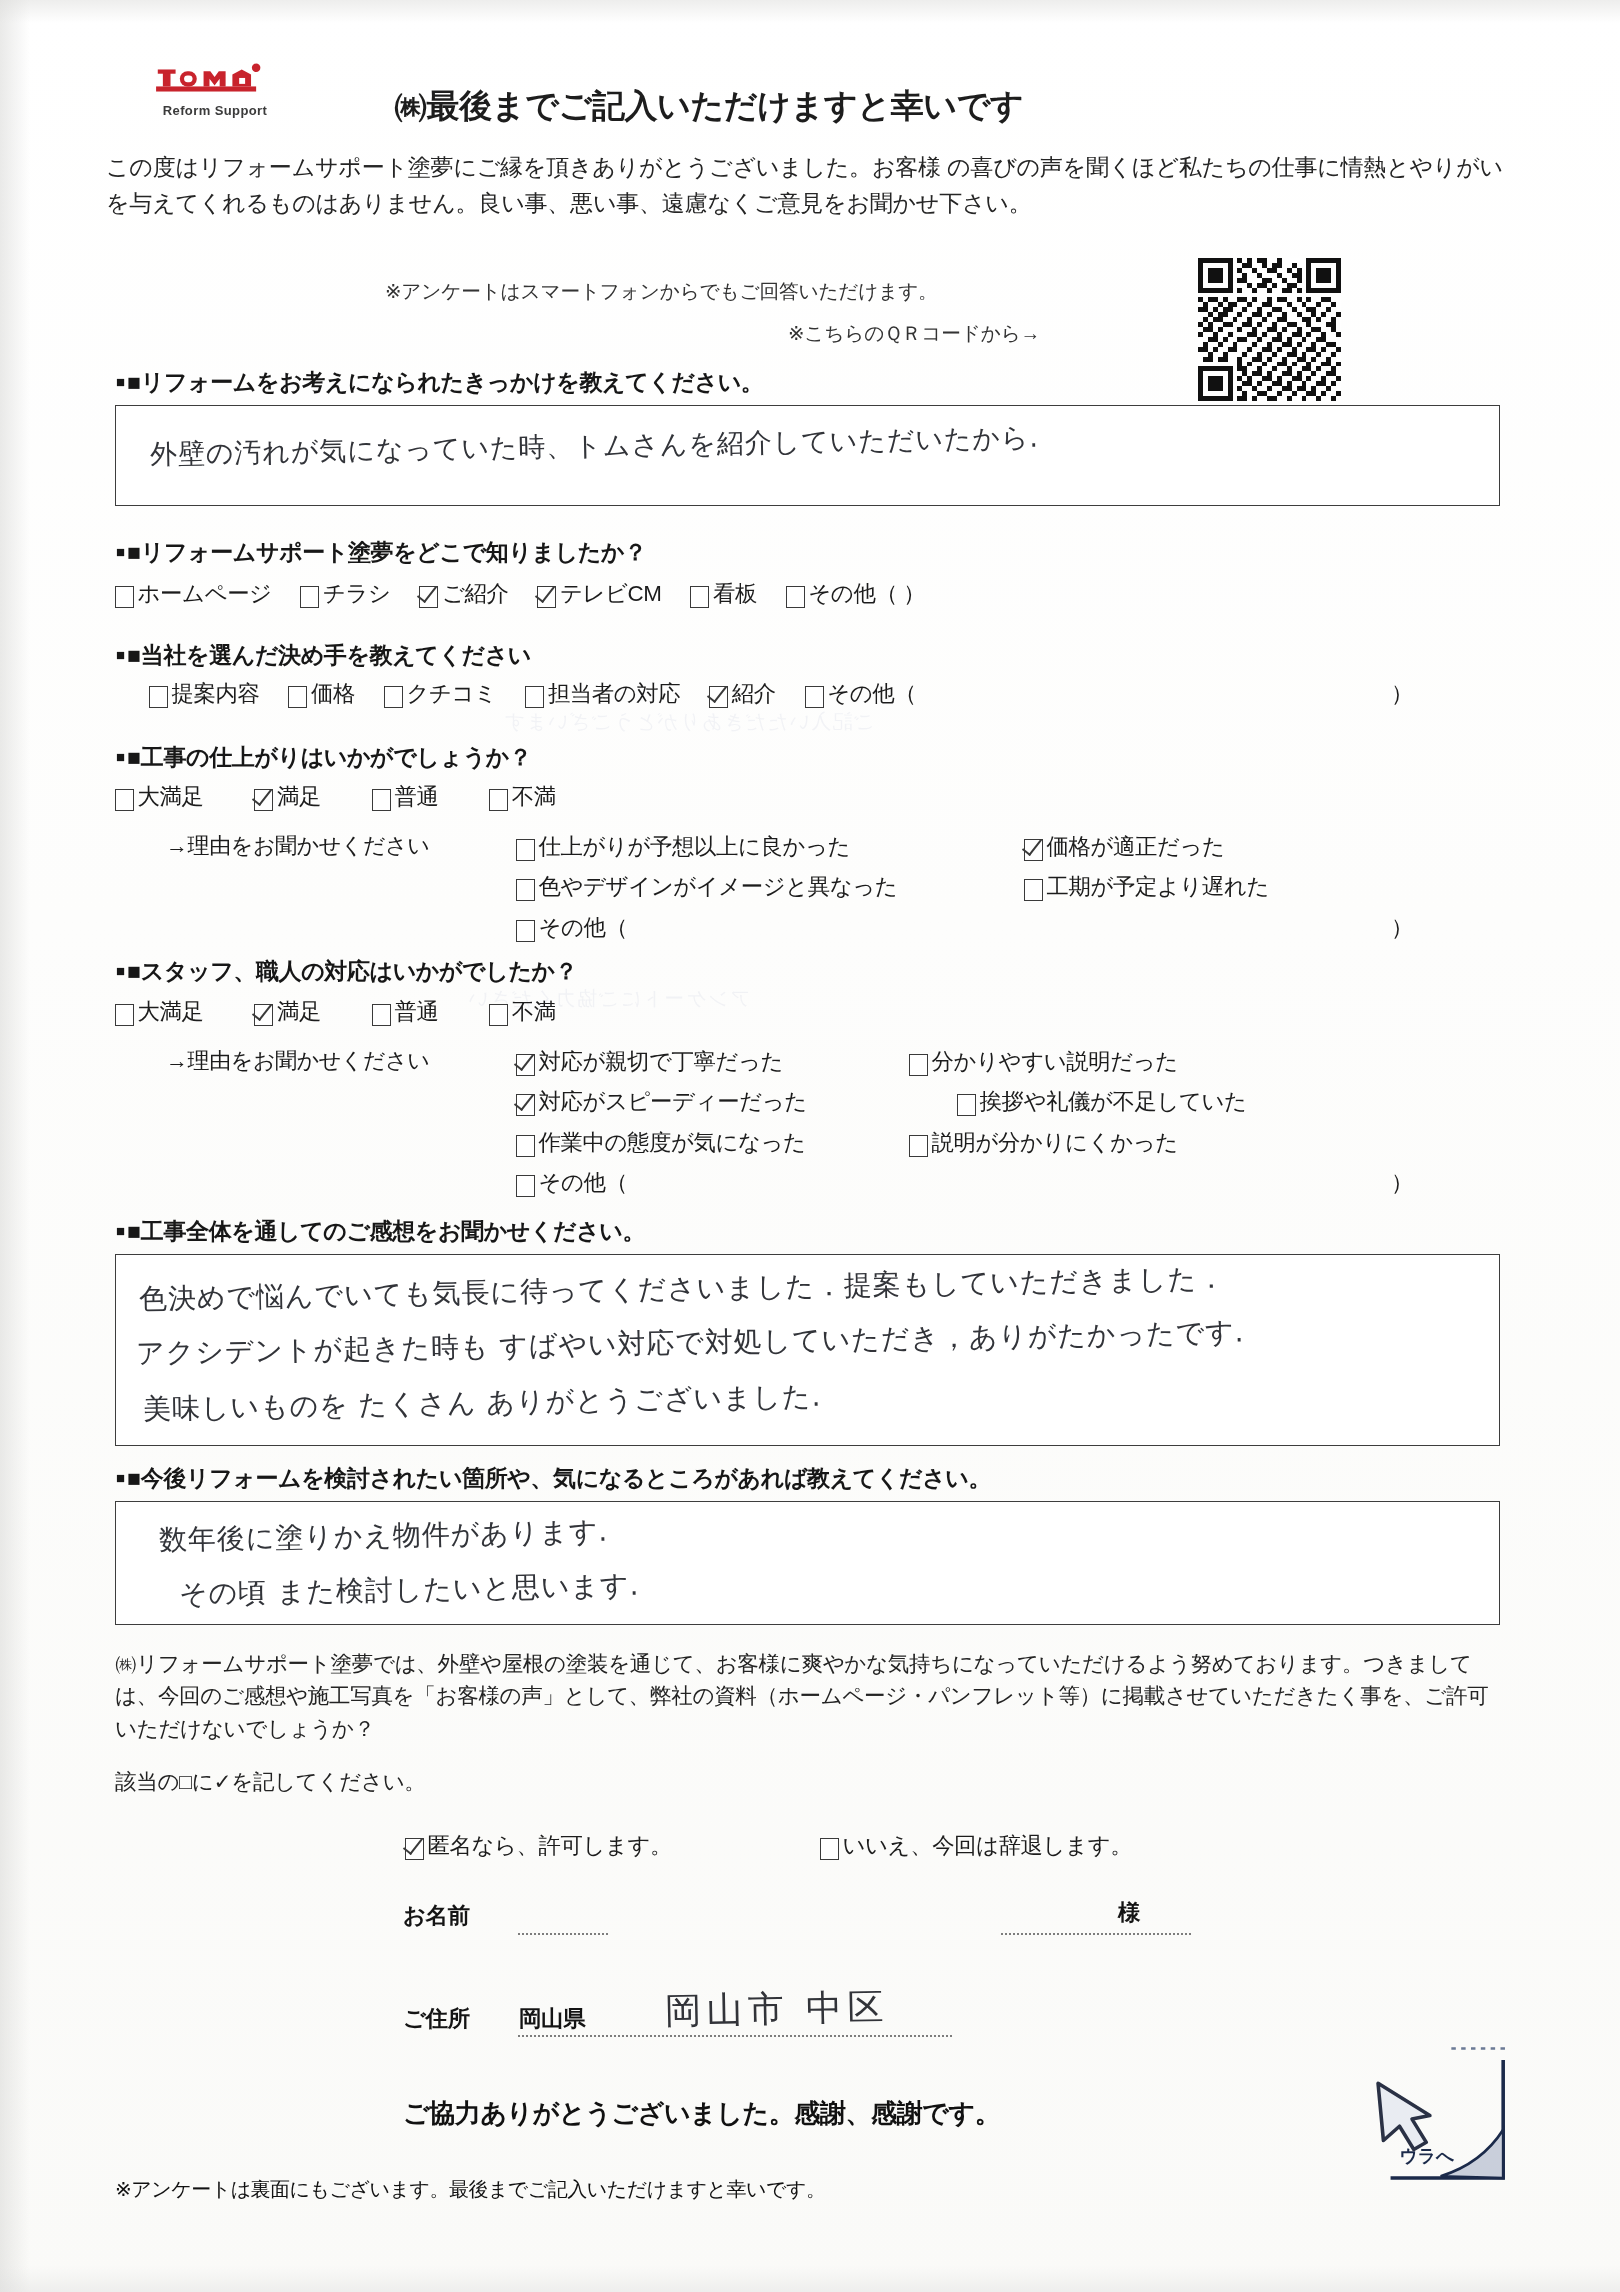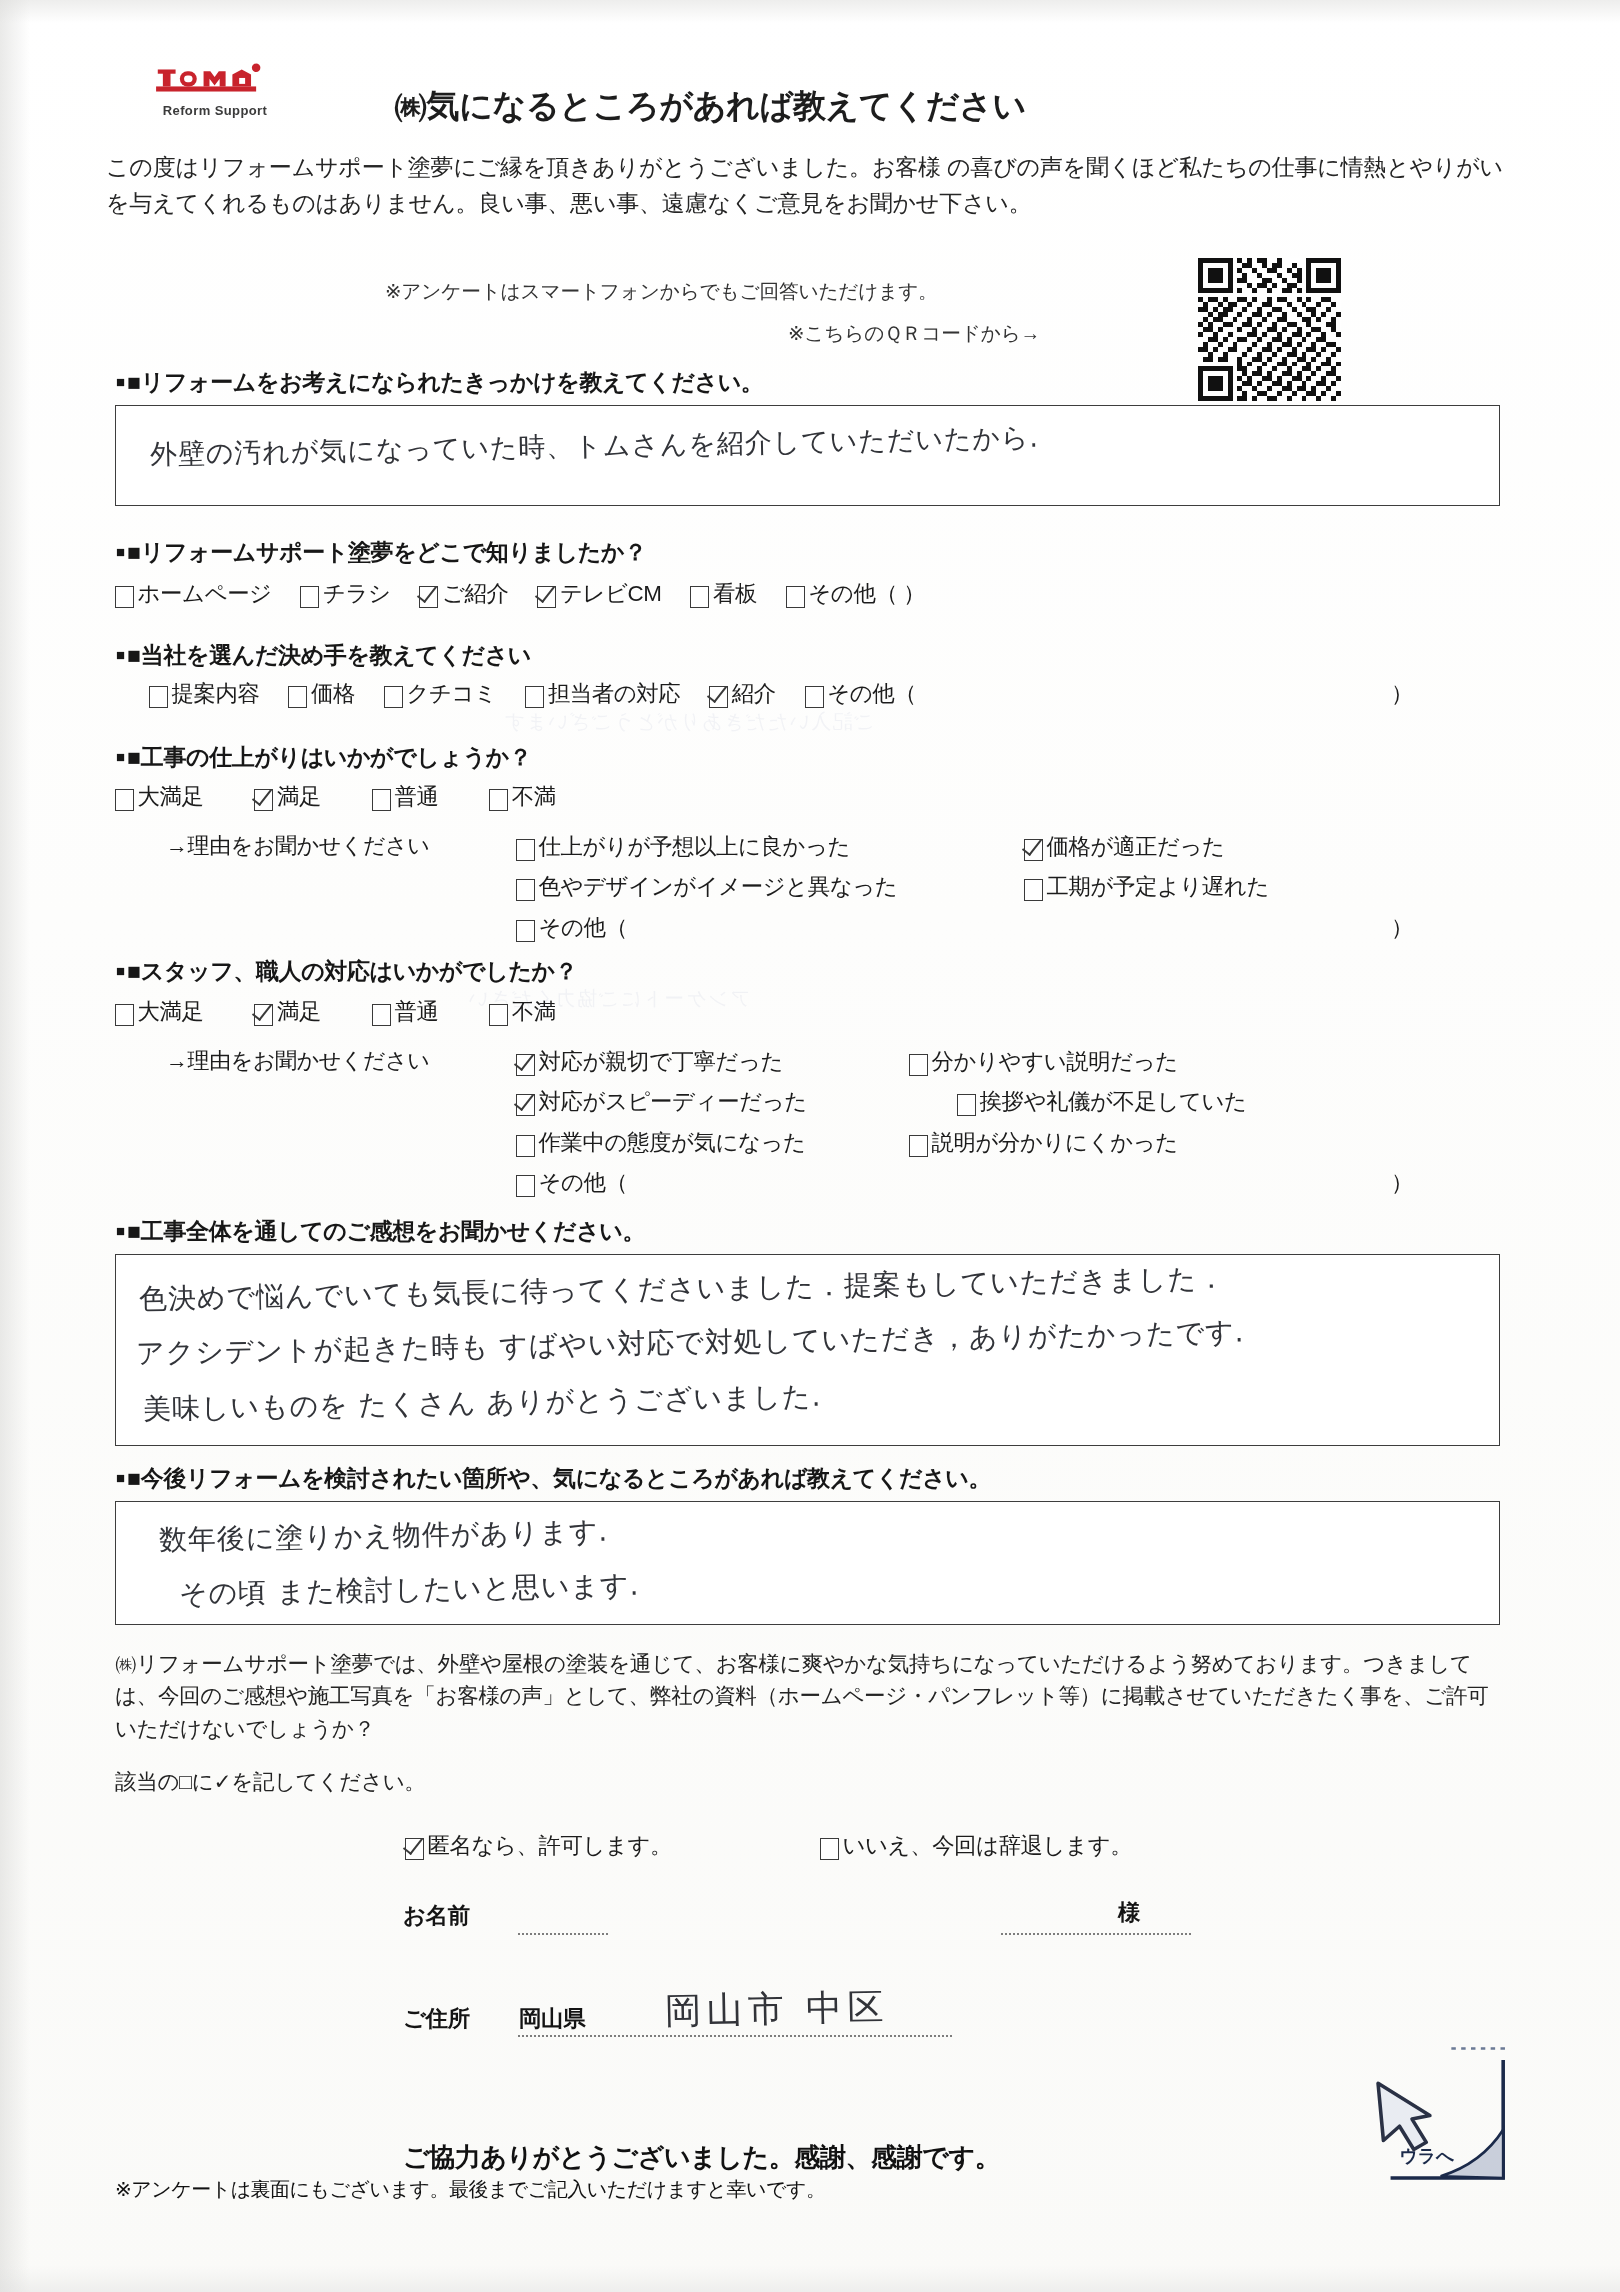--- a/index.html
+++ b/index.html
@@ -91,21 +91,21 @@
         <path d="M62 30 V12 l8 0 l5 7 l5 -7 l8 0 V30 h-7 V21 l-6 8 l-6 -8 V30 Z"></path>
         <path d="M96 30 V16 l11 -6 l11 6 V30 Z"></path>
         <rect x="104" y="20" width="7" height="7" fill="#fff"></rect>
         <circle cx="124" cy="8" r="5"></circle>
         <rect x="6" y="30" width="118" height="6"></rect>
       </g>
     </svg>
     <div class="logo-sub">Reform Support</div>
   </div>
 
-  <div class="doc-title">㈱気になるところがあれば教えてください</div>
+  <div class="doc-title">㈱最後までご記入いただけますと幸いです</div>
 
   <div class="intro">この度はリフォームサポート塗夢にご縁を頂きありがとうございました。お客様 の喜びの声を聞くほど私たちの仕事に情熱とやりがいを与えてくれるものはありません。良い事、悪い事、遠慮なくご意見をお聞かせ下さい。</div>
 
   <div class="note1">※アンケートはスマートフォンからでもご回答いただけます。</div>
   <div class="note2">※こちらのＱＲコードから→</div>
 
   <svg class="qr" viewBox="0 0 29 29" shape-rendering="crispEdges">
     <rect width="29" height="29" fill="#fff"></rect>
     <g fill="#111">
       <path d="M0 0h7v7H0z M1 1v5h5V1z M2 2h3v3H2z"></path>
@@ -404,21 +404,21 @@
   <div class="dotline" style="left:518px;top:1933px;width:90px;"></div>
   <div class="hand" style="left:537px;top:1900px;font-size:27px;"></div>
   <div class="dotline" style="left:1001px;top:1933px;width:190px;"></div>
   <div class="field-label" style="left:1118px;top:1897px;">様</div>
 
   <div class="field-label" style="left:403px;top:2003px;">ご住所</div>
   <div class="field-label" style="left:519px;top:2003px;">岡山県</div>
   <div class="dotline" style="left:518px;top:2035px;width:434px;"></div>
   <div class="hand" style="left:665px;top:1985px;font-size:36px;letter-spacing:5.4px;">岡山市 中区</div>
 
-  <div class="thanks" style="left:403px;top:2096px;margin-top:44px;">ご協力ありがとうございました。感謝、感謝です。</div>
+  <div class="thanks" style="left:403px;top:2096px;">ご協力ありがとうございました。感謝、感謝です。</div>
   <div class="backnote" style="left:115px;top:2176px;">※アンケートは裏面にもございます。最後までご記入いただけますと幸いです。</div>
 
   <svg class="ura" viewBox="0 0 190 160">
     <path d="M178 18 V150 H52" fill="none" stroke="#1b2a4a" stroke-width="4"></path>
     <path d="M120 5 H182" fill="none" stroke="#6b7a95" stroke-width="3" stroke-dasharray="5 6"></path>
     <path d="M178 96 C160 124 134 140 108 148 L178 150 Z" fill="#c9cfdb" stroke="#1b2a4a" stroke-width="3"></path>
     <path d="M38 44 L44 108 L62 92 L78 118 L92 110 L76 84 L96 80 Z" fill="#e9ecf2" stroke="#2a3145" stroke-width="4" stroke-linejoin="round"></path>
     <text x="62" y="132" font-family="'Liberation Sans',sans-serif" font-size="20" font-weight="bold" fill="#1b2a4a">ウラへ</text>
   </svg>
 </div>

